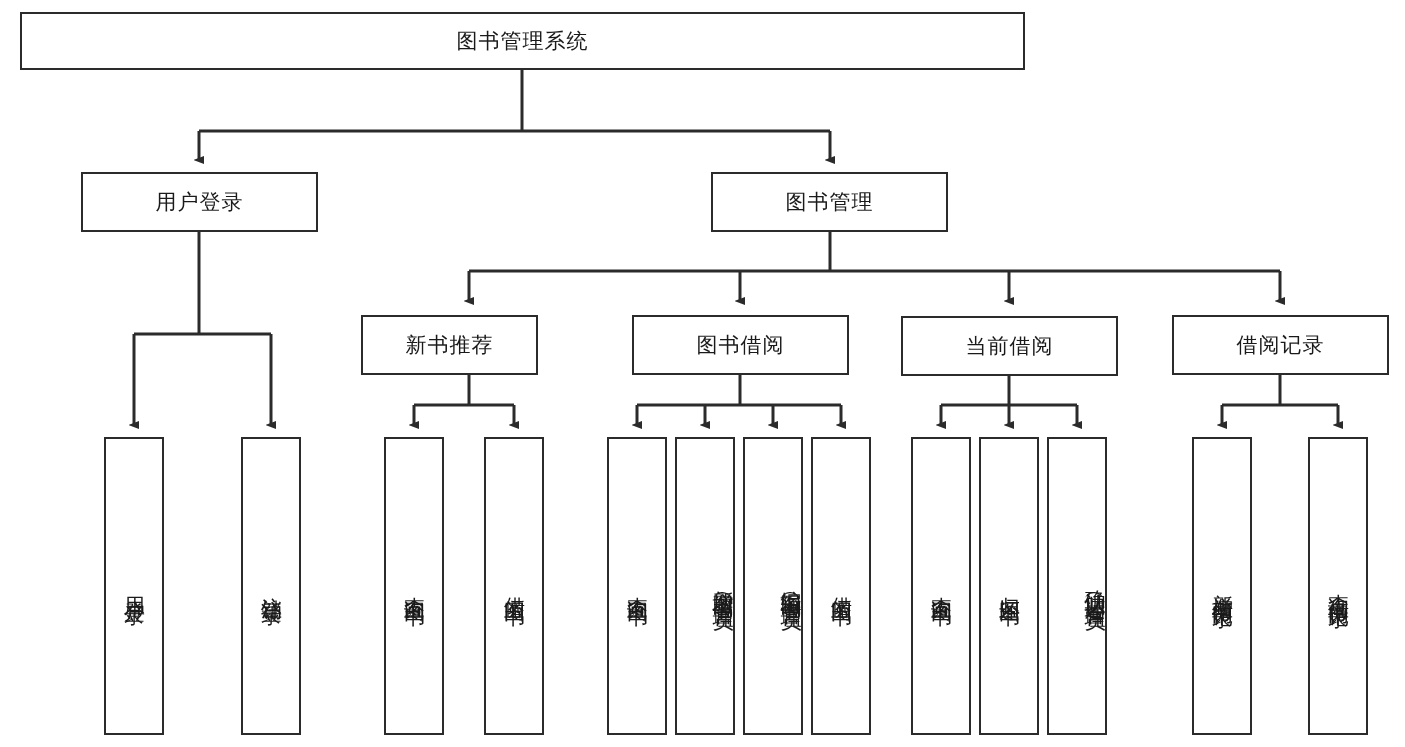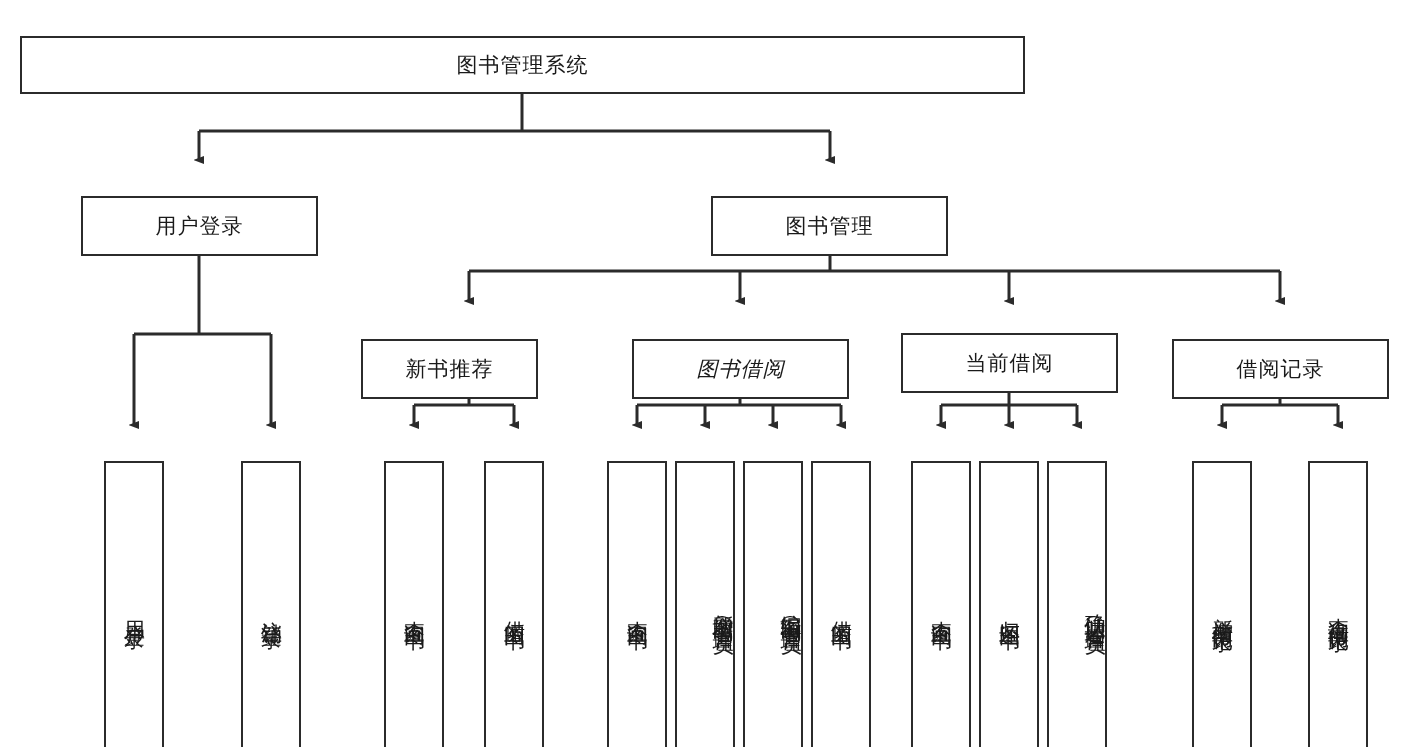--- a/index.html
+++ b/index.html
@@ -19,21 +19,20 @@
   }
   .node {
     position: absolute;
     box-sizing: border-box;
     border: 2px solid #2b2b2b;
     background: #ffffff;
     display: flex;
     align-items: center;
     justify-content: center;
     color: #1a1a1a;
-    margin-top: 24px;
   }
   .node.horiz {
     font-size: 21px;
     letter-spacing: 1px;
   }
   .node.vert {
     writing-mode: vertical-rl;
     text-orientation: upright;
     font-size: 21px;
     letter-spacing: 3px;
@@ -129,24 +128,24 @@
   <div class="node horiz" style="left:81px; top:172px; width:237px; height:60px;">
     <span>用户登录</span>
   </div>
   <div class="node horiz" style="left:711px; top:172px; width:237px; height:60px;text-align:right;">
     <span>图书管理</span>
   </div>
 
   <div class="node horiz" style="left:361px; top:315px; width:177px; height:60px;">
     <span>新书推荐</span>
   </div>
-  <div class="node horiz" style="left:632px; top:315px; width:217px; height:60px;font-style:italic;">
+  <div class="node horiz" style="left:632px; top:315px; width:217px; height:60px;">
     <span>图书借阅</span>
   </div>
-  <div class="node horiz" style="left:901px; top:309px; width:217px; height:60px;">
+  <div class="node horiz" style="left:901px; top:316px; width:217px; height:60px;">
     <span>当前借阅</span>
   </div>
   <div class="node horiz" style="left:1172px; top:315px; width:217px; height:60px;">
     <span>借阅记录</span>
   </div>
 
   <div class="node vert midalign" style="left:104px; top:437px; width:60px; height:298px;">
     <span>用户登录</span>
   </div>
   <div class="node vert midalign" style="left:241px; top:437px; width:60px; height:298px;">

